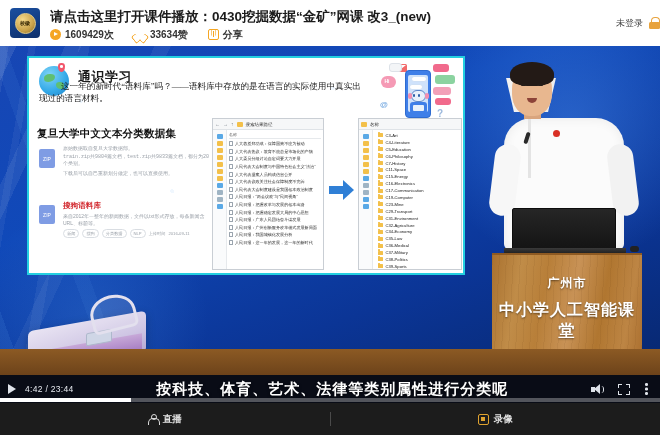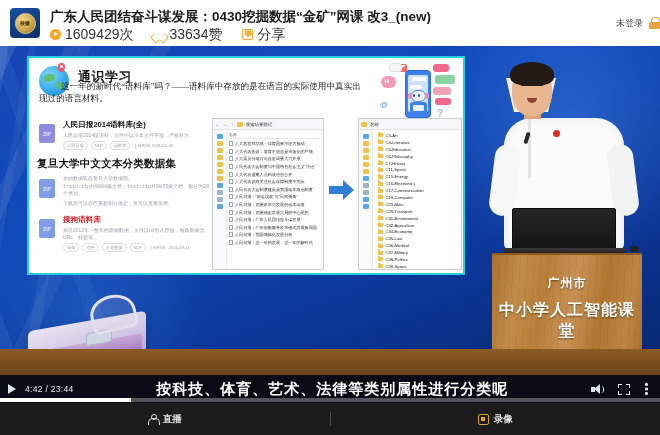--- a/index.html
+++ b/index.html
@@ -28,21 +28,21 @@
     display:flex; align-items:center; justify-content:center;
     font-size:5px; color:#3a2a06; line-height:1; font-weight:bold; text-align:center;
   }
   .head-text { flex:1 1 auto; min-width:0; padding-top:2px; }
   .head-title {
     font-size:13.5px; color:#1b1b1b; font-weight:bold; line-height:18px;
     white-space:nowrap; overflow:hidden; text-overflow:ellipsis;
   }
   .head-stats { display:flex; align-items:center; gap:0; margin-top:3px; }
   .stat { display:flex; align-items:center; margin-right:20px; }
-  .stat .s-lbl { font-size:14px; color:#333; line-height:11px; }
+  .stat .s-lbl { font-size:10px; color:#333; line-height:11px;font-weight:bold; }
   .ic { flex:0 0 auto; margin-right:4px; display:inline-block; }
   .ic-play {
     width:11px; height:11px; border-radius:50%;
     background:#f5a623; position:relative;
   }
   .ic-play:after {
     content:""; position:absolute; left:4px; top:3px;
     border-left:4px solid #fff; border-top:2.5px solid transparent; border-bottom:2.5px solid transparent;
   }
   .ic-heart { width:12px; height:11px; position:relative; }
@@ -413,21 +413,21 @@
 </head>
 <body>
 
 <div class="app">
 
   <div class="header">
     <div class="logo">
       <div class="seal">校徽</div>
     </div>
     <div class="head-text">
-      <div class="head-title">广东人民团结奋斗谋发展：0430挖掘数据“金矿”网课 改3_(new)</div>
+      <div class="head-title">请点击这里打开课件播放：0430挖掘数据“金矿”网课 改3_(new)</div>
       <div class="head-stats">
         <div class="stat">
           <span class="ic ic-play"></span>
           <span class="s-lbl">1609429次</span>
         </div>
         <div class="stat">
           <span class="ic ic-heart"></span>
           <span class="s-lbl">33634赞</span>
         </div>
         <div class="stat">
@@ -454,42 +454,31 @@
         <div class="slide-head">
           <div class="globe">
             <span class="globe-pin"></span>
           </div>
           <div class="sh-title">通识学习</div>
         </div>
         <div class="sh-body">这一年的新时代“语料库”吗？——语料库中存放的是在语言的实际使用中真实出现过的语言材料。</div>
 
         <div class="cards">
 
-          <div class="card">
-            <div class="card-ico">ZIP</div>
-            <div class="card-t">人民日报2014语料库(全)</div>
-            <div class="card-d">人民日报2014版语料，文件中以文本文件存放，严格标注。</div>
-            <div class="tagrow">
-              <span class="tag">人民日报</span>
-              <span class="tag">NLP</span>
-              <span class="tag">语料库</span>
-              <span class="tag plain">上传时间  2018-06-09</span>
-            </div>
-          </div>
 
           <div class="big-head">复旦大学中文文本分类数据集</div>
 
           <div class="card">
             <div class="card-ico blue">ZIP</div>
             <div class="card-d">原始数据取自复旦大学数据部。</div>
             <div class="card-d mono">train.zip共9804篇文档，test.zip共9833篇文档，都分为20个类别。</div>
             <div class="card-d">下载后可以自己重新划分做定，也可以直接使用。</div>
           </div>
 
-          <div class="card" style="margin-top:8px">
+          <div class="card" style="margin-top:24px">
             <div class="card-ico blue">ZIP</div>
             <div class="card-t red">搜狗语料库</div>
             <div class="card-d">来自2012年一整年的新闻数据，文件以txt形式存放，每条新闻含URL、标题等。</div>
             <div class="tagrow">
               <span class="tag">新闻</span>
               <span class="tag">搜狗</span>
               <span class="tag">分类数据</span>
               <span class="tag">NLP</span>
               <span class="tag plain">上传时间</span>
               <span class="tag plain">2016-09-11</span>

